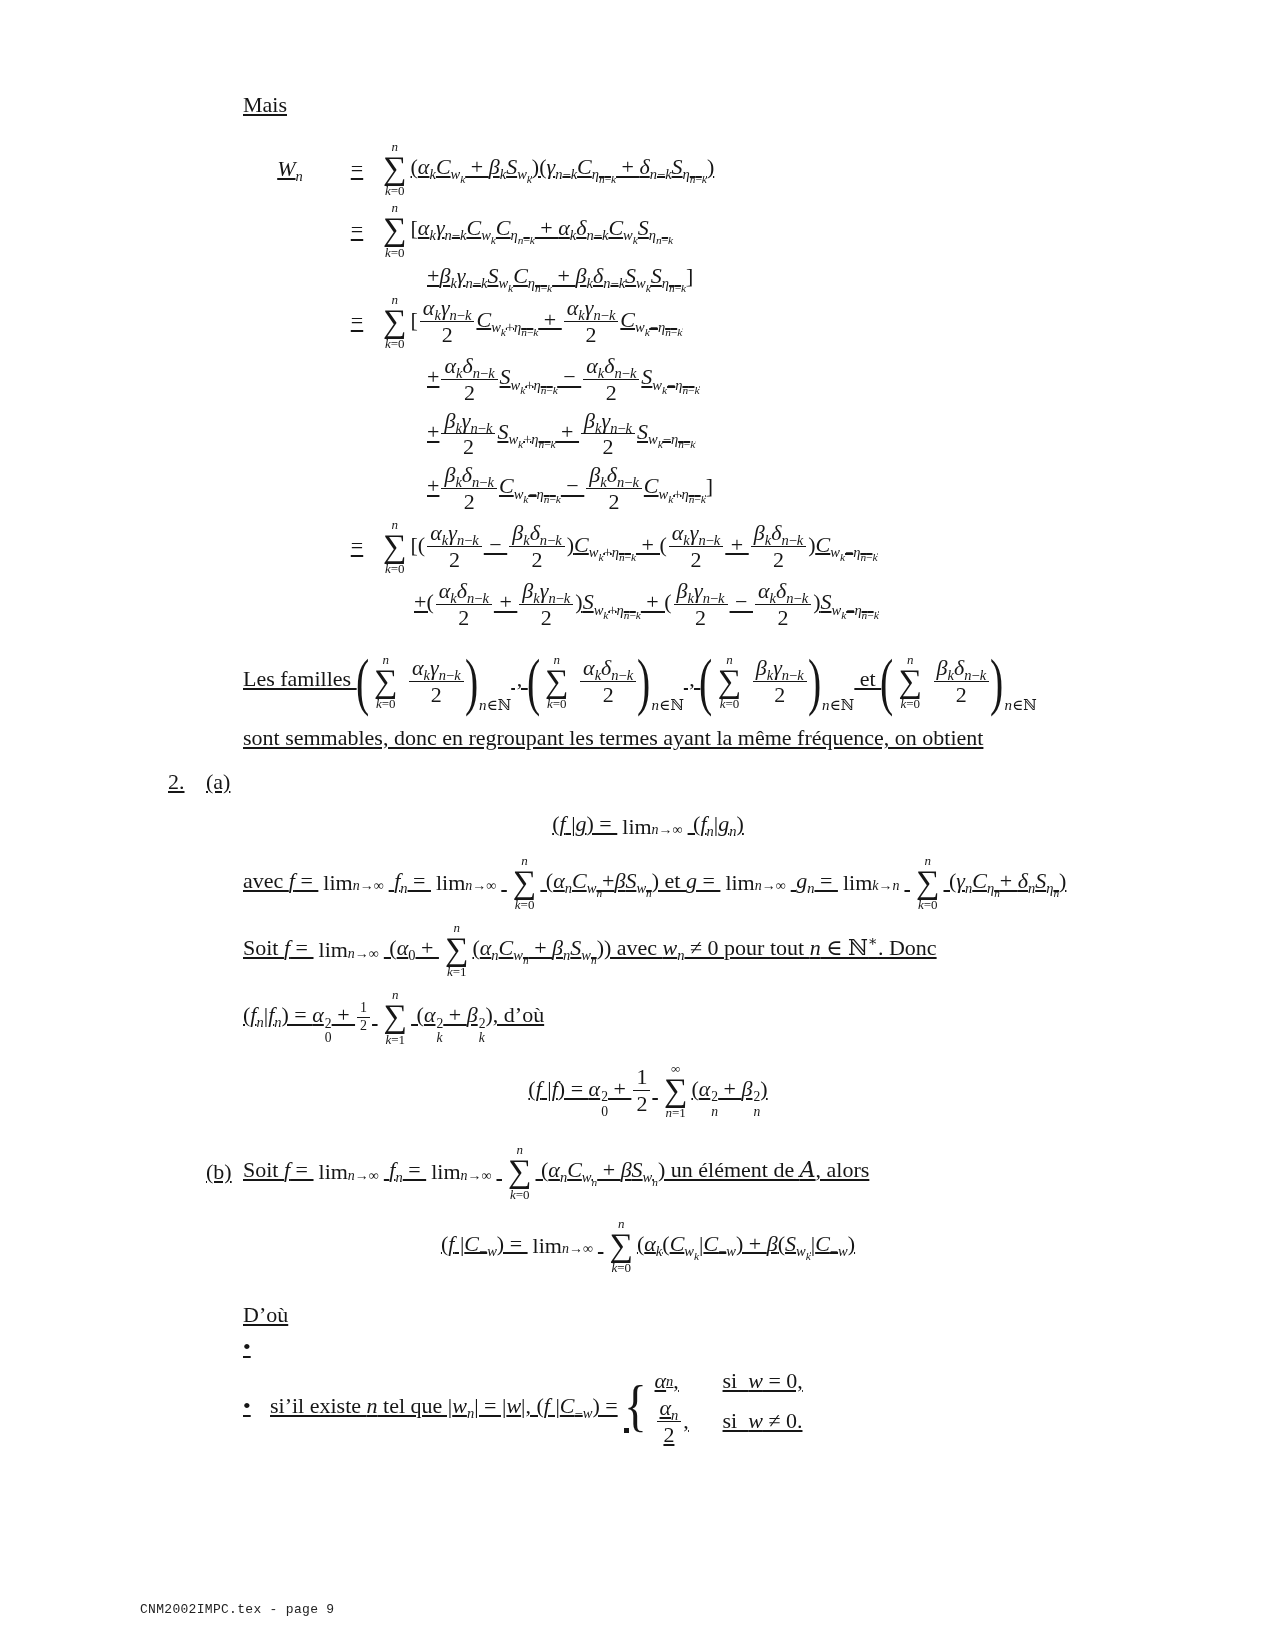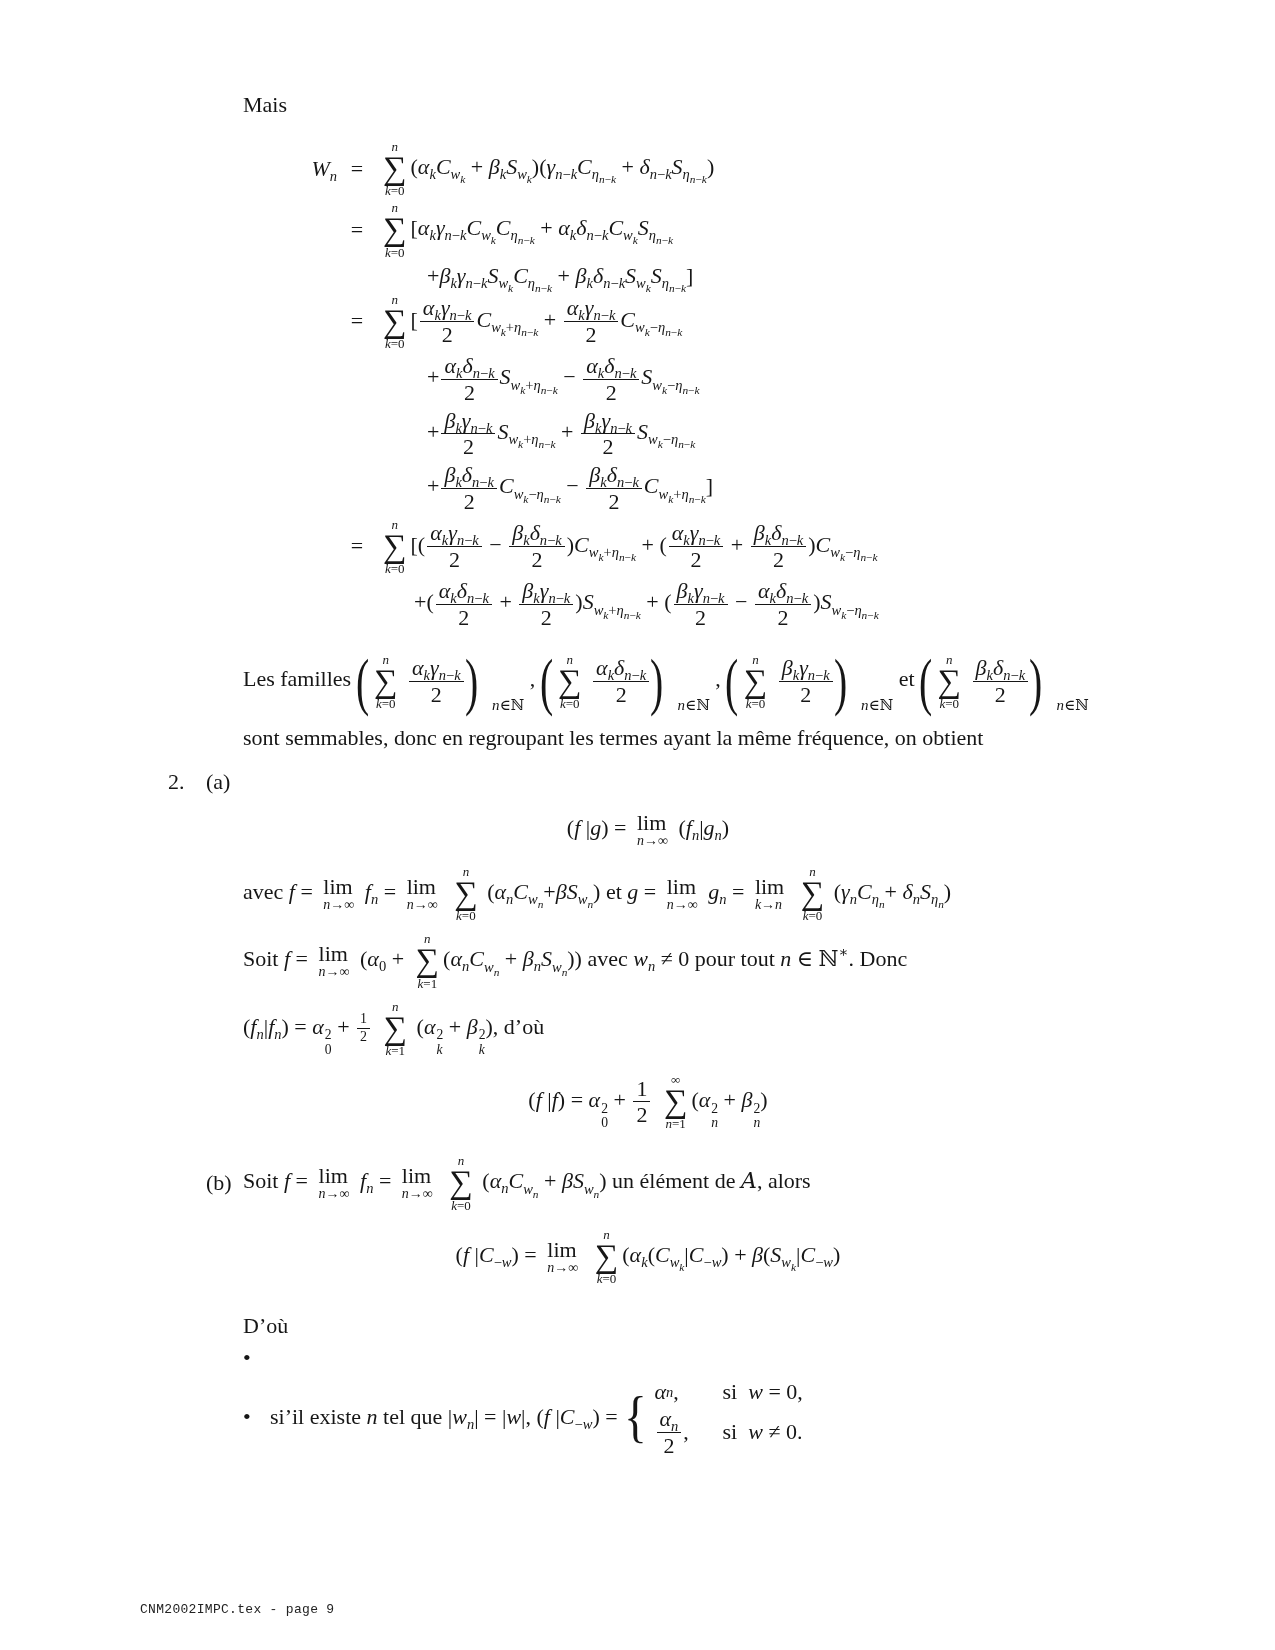--- a/index.html
+++ b/index.html
@@ -2,63 +2,63 @@
 <html><head>
 <meta charset="utf-8">
 <style>
   * { margin:0; padding:0; box-sizing:border-box; }
   html,body { background:#ffffff; }
   .page {
     position:relative; width:1275px; height:1650px; background:#ffffff;
     font-family:"Liberation Serif","DejaVu Serif","DejaVu Sans",serif;
     font-size:22px; color:#161616; overflow:hidden;
   }
-  .content { position:absolute; left:0; top:92px; width:1275px; }
+  .content { position:absolute; left:0; top:92px; width:1275px;text-decoration:underline; }
   i { font-style:italic; }
   sub, sup { font-size:66%; line-height:0; }
   sub sub { font-size:78%; }
 
   
   .f { display:inline-block; vertical-align:middle; text-align:center; line-height:1.08; margin:0 2px; }
   .f .n { display:block; border-bottom:1.3px solid #161616; padding:0 3px 1px 3px; }
   .f .d { display:block; padding-top:1px; }
   .f.sm { font-size:14px; line-height:1.05; }
   .f.sm .n { border-bottom-width:1px; }
 
   
   .s { display:inline-flex; flex-direction:column; align-items:center; vertical-align:middle; line-height:1; margin:0 4px 0 6px; }
   .s .st { font-size:13px; }
   .s .sg { font-size:33px; line-height:0.95; }
   .s .sb { font-size:13px; }
 
   
-  .l { display:inline-flex; flex-direction:column; align-items:flex-start; vertical-align:middle; line-height:1.05; margin:0 5px; }
+  .l { display:inline-flex; flex-direction:row; align-items:flex-end; vertical-align:middle; line-height:1.05; margin:0 5px; }
   .l .lu { font-size:14px; }
 
   
   .ss { display:inline-flex; flex-direction:column; align-items:flex-start; font-size:62%; line-height:1.05; vertical-align:-0.42em; margin-left:1px; }
   .ss span { display:block; }
 
   .cal { font-style:italic; font-family:"DejaVu Serif","Liberation Serif",serif; }
 
   
   .eqblock { margin-top:22px; }
   .eqrow { display:flex; align-items:center; margin:4px 0 4px 243px; white-space:nowrap; }
-  .eqlhs { width:94px; text-align:right; }
+  .eqlhs { width:94px; text-align:center; }
   .eqrel { width:40px; text-align:center; }
   .eqrhs { white-space:nowrap; }
   .eqcont { margin:4px 0 4px 427px; white-space:nowrap; }
   .eqcont2 { margin-left:414px; }
 
   .mais { margin-left:243px; }
 
   .famline { margin-left:243px; margin-top:10px; white-space:nowrap; line-height:80px; height:84px; }
   .fam { display:inline-block; white-space:nowrap; }
   .bp { display:inline-block; font-size:64px; transform:scaleX(0.62); line-height:0.9; vertical-align:middle; margin:0 -5px; font-weight:400; }
-  .fsub { display:inline-block; font-size:15px; position:relative; top:24px; margin-left:15px; }
+  .fsub { display:inline-block; font-size:15px; position:relative; top:24px; margin-left:2px; }
 
   .p { margin-left:243px; line-height:1.36; }
 
   .item { display:flex; align-items:flex-start; margin-top:16px; }
   .inum { margin-left:168px; width:38px; }
   .ilbl { width:37px; }
   .itext { width:808px; line-height:1.42; }
 
   .disp { width:810px; margin:16px 0 16px 243px; text-align:center; white-space:nowrap; }
 

